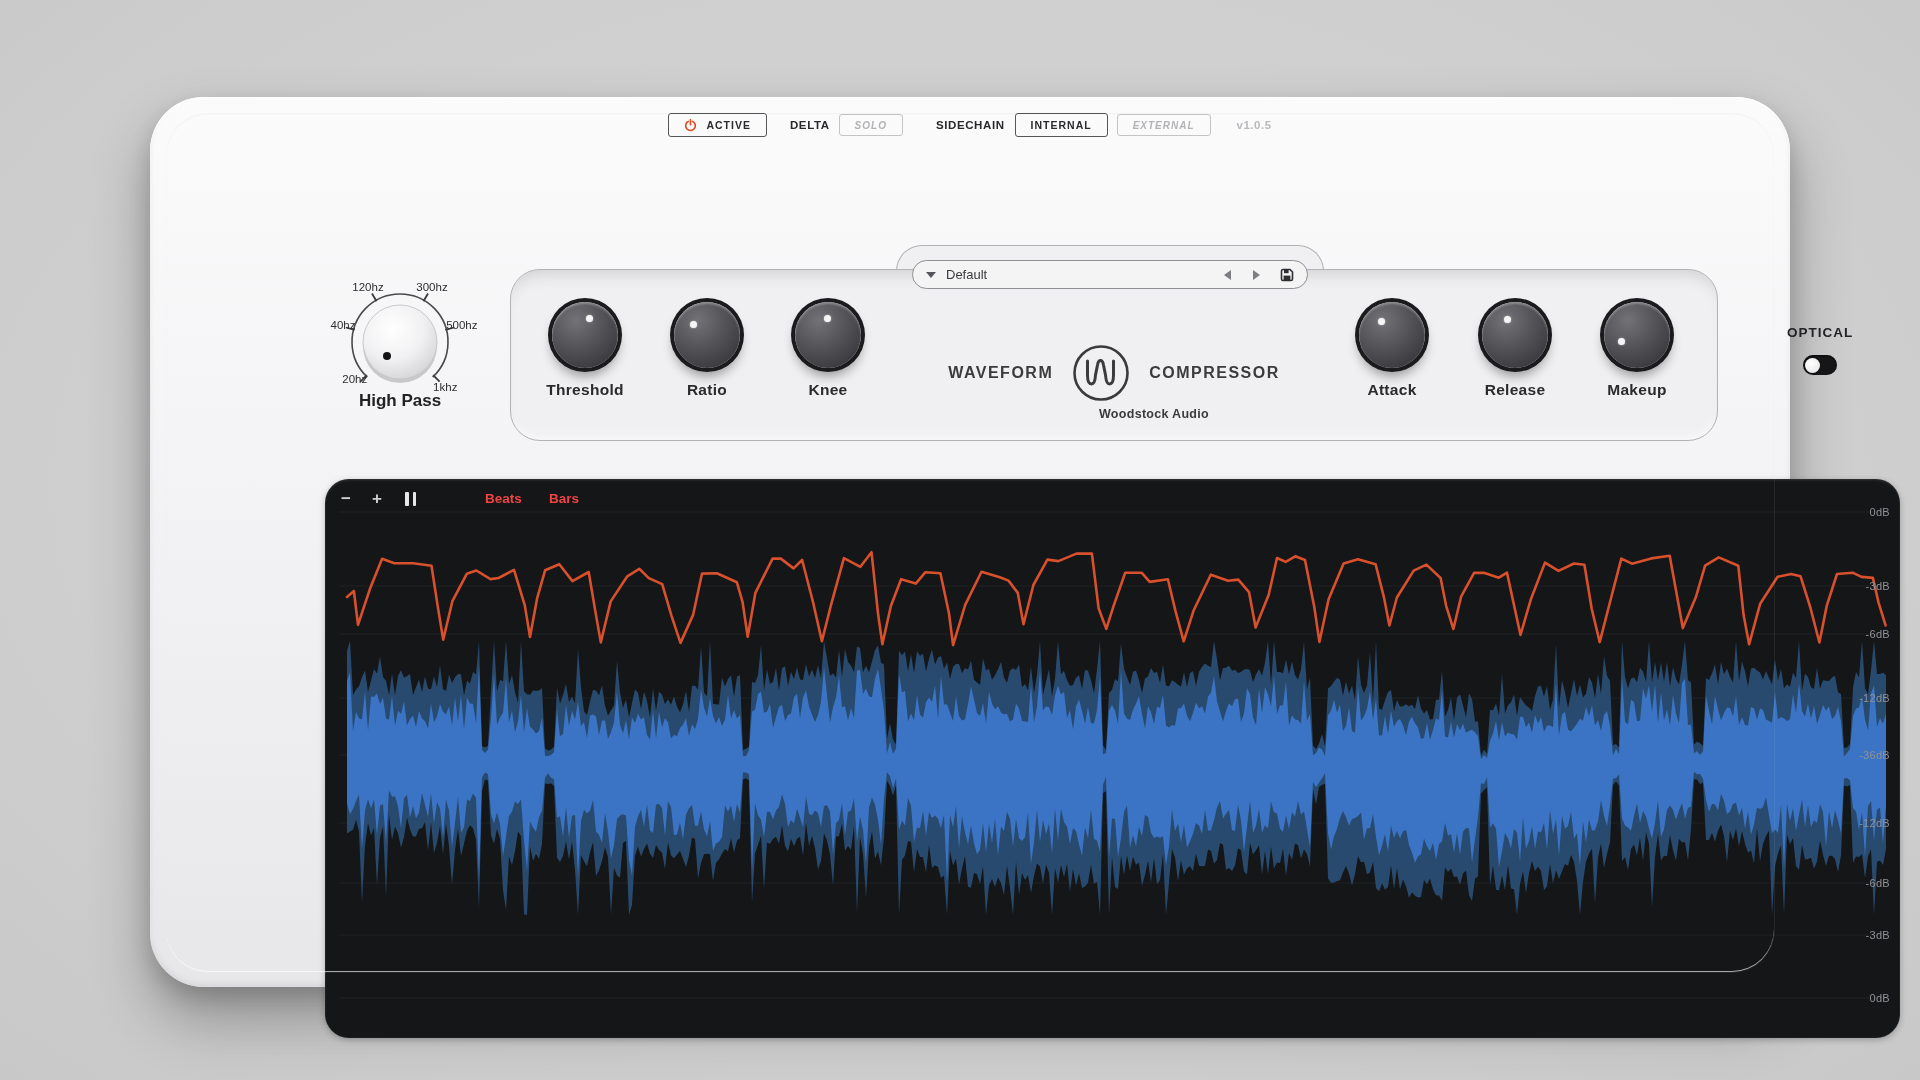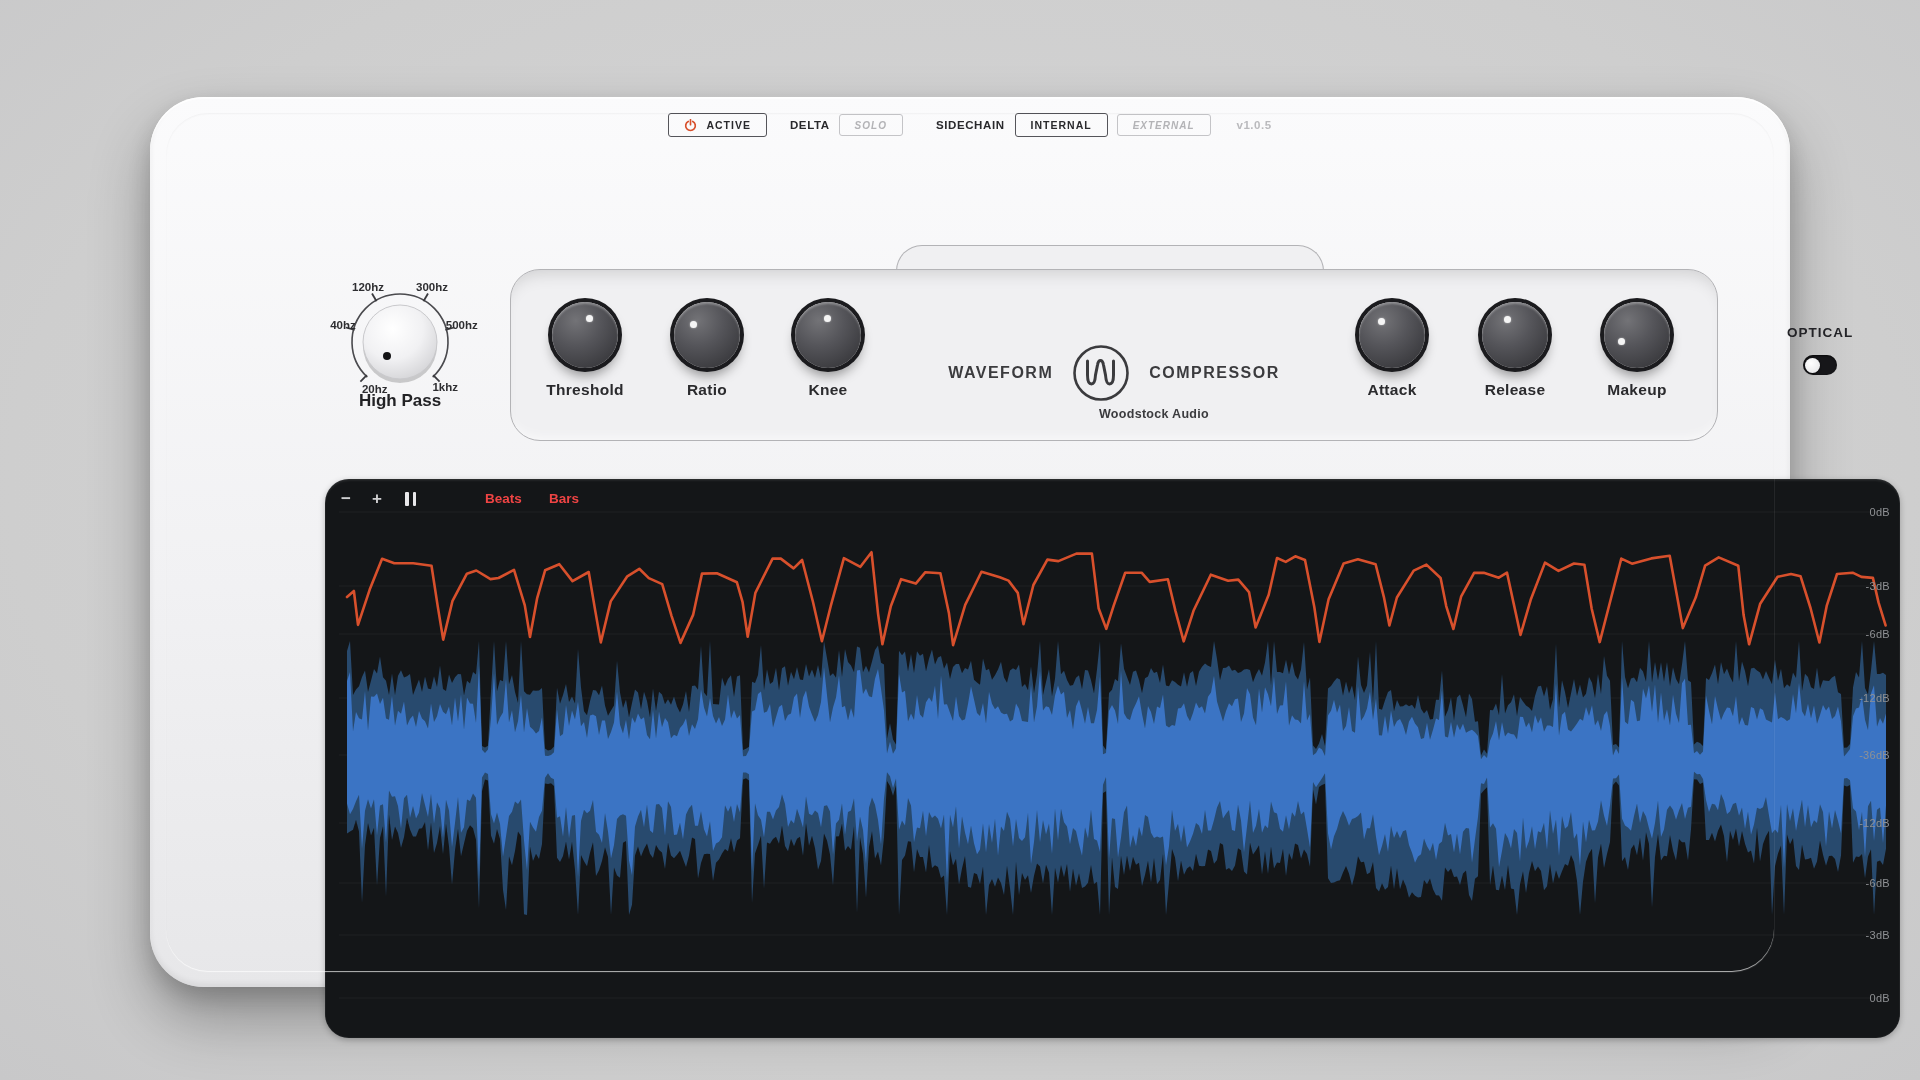--- a/index.html
+++ b/index.html
@@ -64,21 +64,21 @@
     position:relative;width:66px;height:66px;margin:0 auto;border-radius:50%;
     background:radial-gradient(circle at 36% 28%, #737377 0%, #55555a 40%, #3e3e42 75%, #333337 100%);
     box-shadow:0 0 0 4px #1b1b1e, 0 8px 12px rgba(0,0,0,.38), inset 0 2px 2px rgba(255,255,255,.28);
     cursor:pointer;
   }
   .knob-dot{position:absolute;width:7px;height:7px;border-radius:50%;background:#f5f5f5;
     box-shadow:0 0 2px rgba(255,255,255,.6);}
   .knob-label{margin-top:13px;font-weight:bold;font-size:15.5px;color:#2b2b2e;letter-spacing:.3px;}
   
   .hp-wrap{position:absolute;left:165px;top:160px;width:170px;height:170px;}
-  .hp-tick-label{position:absolute;transform:translate(-50%,-50%);font-size:11.5px;font-weight:700;color:#2e2e31;white-space:nowrap;}
+  .hp-tick-label{position:absolute;transform:translate(-50%,-50%);font-size:11.5px;font-weight:400;color:#2e2e31;white-space:nowrap;}
   .hp-title{position:absolute;left:165px;top:294px;width:170px;text-align:center;
     font-weight:bold;font-size:17px;color:#222225;}
   
   .logo-row{position:absolute;left:360px;top:246px;width:1208px;display:flex;
     align-items:center;justify-content:center;gap:18px;}
   .logo-word{font-weight:bold;font-size:16px;letter-spacing:1.5px;color:#3b3b3e;text-align:center;}
   .logo-sub{position:absolute;left:360px;top:310px;width:1208px;text-align:center;
     font-weight:bold;font-size:12.5px;color:#3b3b3e;letter-spacing:.3px;padding-left:40px;}
   
   .optical-label{position:absolute;left:1610px;top:228px;width:120px;text-align:center;
@@ -124,20 +124,33 @@
       <span>INTERNAL</span>
     </div>
     <div class="pill off" style="margin-left:9px">
       <span>EXTERNAL</span>
     </div>
     <span class="ver" style="margin-left:26px">v1.0.5</span>
   </div>
 
   <div class="preset-tab"></div>
   <div class="inner-panel"></div>
+  <div class="preset-bar">
+    <span class="caret"></span>
+    <span class="preset-name">Default</span>
+    <span class="nav-arrow nav-prev"></span>
+    <span class="nav-arrow nav-next"></span>
+    <span class="save-btn">
+      <svg width="14" height="14" viewBox="0 0 14 14">
+        <path d="M1.5 3 Q1.5 1.5 3 1.5 L10 1.5 L12.5 4 L12.5 11 Q12.5 12.5 11 12.5 L3 12.5 Q1.5 12.5 1.5 11 Z" fill="none" stroke="#2f2f33" stroke-width="1.6"></path>
+        <rect x="4" y="1.8" width="4.6" height="3.4" fill="#2f2f33"></rect>
+        <rect x="3.6" y="7.6" width="6.8" height="4.6" fill="#2f2f33"></rect>
+      </svg>
+    </span>
+  </div>
 
   <div class="hp-wrap">
     <svg id="hp-svg" width="170" height="170" viewBox="0 0 170 170">
         <defs>
           <radialGradient id="hpg" cx="40%" cy="32%" r="75%">
             <stop offset="0%" stop-color="#ffffff"></stop>
             <stop offset="55%" stop-color="#f1f1f3"></stop>
             <stop offset="100%" stop-color="#d2d2d5"></stop>
           </radialGradient>
         </defs>
@@ -146,21 +159,21 @@
         <line x1="39.6" y1="72.8" x2="30.9" y2="70.5" stroke="#3a3a3e" stroke-width="1.8"></line>
         <line x1="61.5" y1="44.3" x2="57.0" y2="36.5" stroke="#3a3a3e" stroke-width="1.8"></line>
         <line x1="108.5" y1="44.3" x2="113.0" y2="36.5" stroke="#3a3a3e" stroke-width="1.8"></line>
         <line x1="130.4" y1="72.8" x2="139.1" y2="70.5" stroke="#3a3a3e" stroke-width="1.8"></line>
         <line x1="118.2" y1="118.2" x2="124.6" y2="124.6" stroke="#3a3a3e" stroke-width="1.8"></line>
         <circle cx="85" cy="89" r="37" fill="rgba(0,0,0,0.18)"></circle>
         <circle cx="85" cy="85" r="37" fill="url(#hpg)" stroke="#c9c9cc" stroke-width="1"></circle>
         <circle cx="72.0" cy="98.9" r="4" fill="#141416"></circle>
       </svg>
     <div id="hp-labels">
-        <div class="hp-tick-label" style="left: 39.7452px; top: 132px; margin-left: 20px;">20hz</div>
+        <div class="hp-tick-label" style="left: 39.7452px; top: 122px;">20hz</div>
         <div class="hp-tick-label" style="left: 28px; top: 68.4356px;">40hz</div>
         <div class="hp-tick-label" style="left: 53px; top: 29.5744px;">120hz</div>
         <div class="hp-tick-label" style="left: 117px; top: 29.5744px;">300hz</div>
         <div class="hp-tick-label" style="left: 146.819px; top: 68.4356px;">500hz</div>
         <div class="hp-tick-label" style="left: 130.255px; top: 130.255px;">1khz</div>
       </div>
   </div>
   <div class="hp-title">High Pass</div>
 
   <div id="left-knobs">

